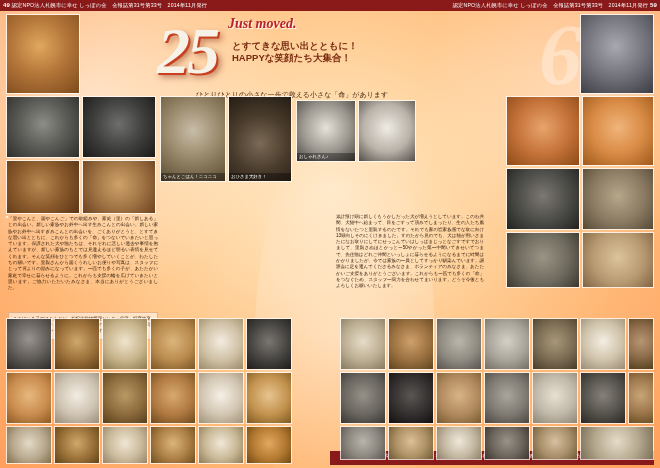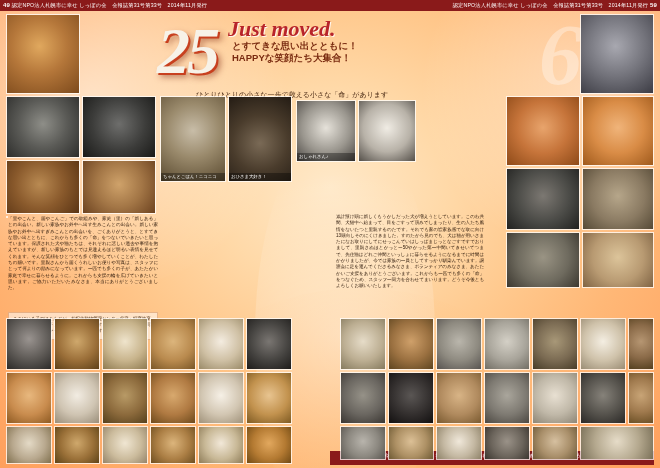--- a/index.html
+++ b/index.html
@@ -63,21 +63,21 @@
     position:absolute; right:78px; top:12px;
     font-family:"Liberation Serif", serif;
     font-size:86px; font-style:italic; font-weight:bold;
     color:rgba(255,255,255,.33);
     line-height:1;
   }
   .justmoved {
     position:absolute; left:228px; top:16px;
     font-family:"Liberation Serif", serif;
     font-style:italic; font-weight:bold;
-    font-size:22px; color:#b8242a;
+    font-size:14px; color:#b8242a;
     text-shadow:1px 1px 0 rgba(255,255,255,.8);
     white-space:nowrap;
   }
   .sub1 {
     position:absolute; left:232px; top:40px;
     font-size:9.5px; font-weight:bold; color:#7a2b10;
     white-space:nowrap; line-height:12px;
   }
   .sub2 {
     position:absolute; left:232px; top:52px;

